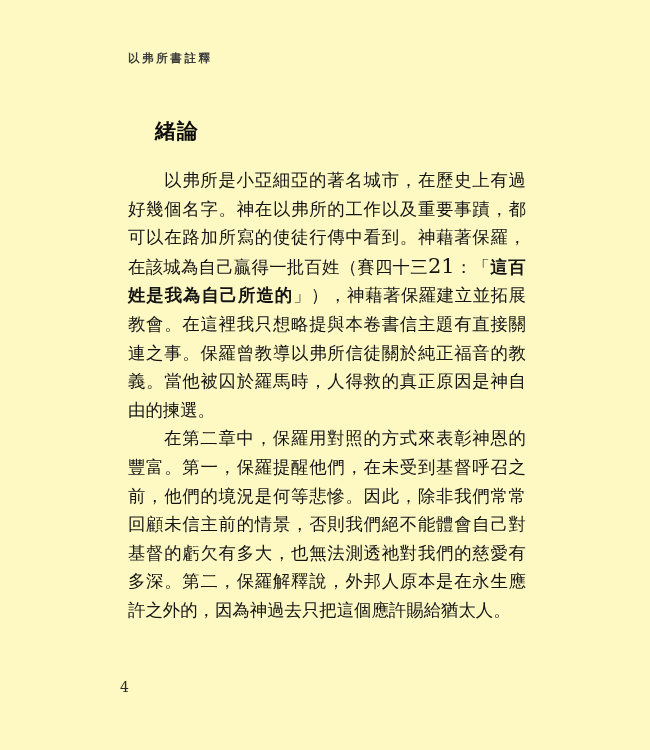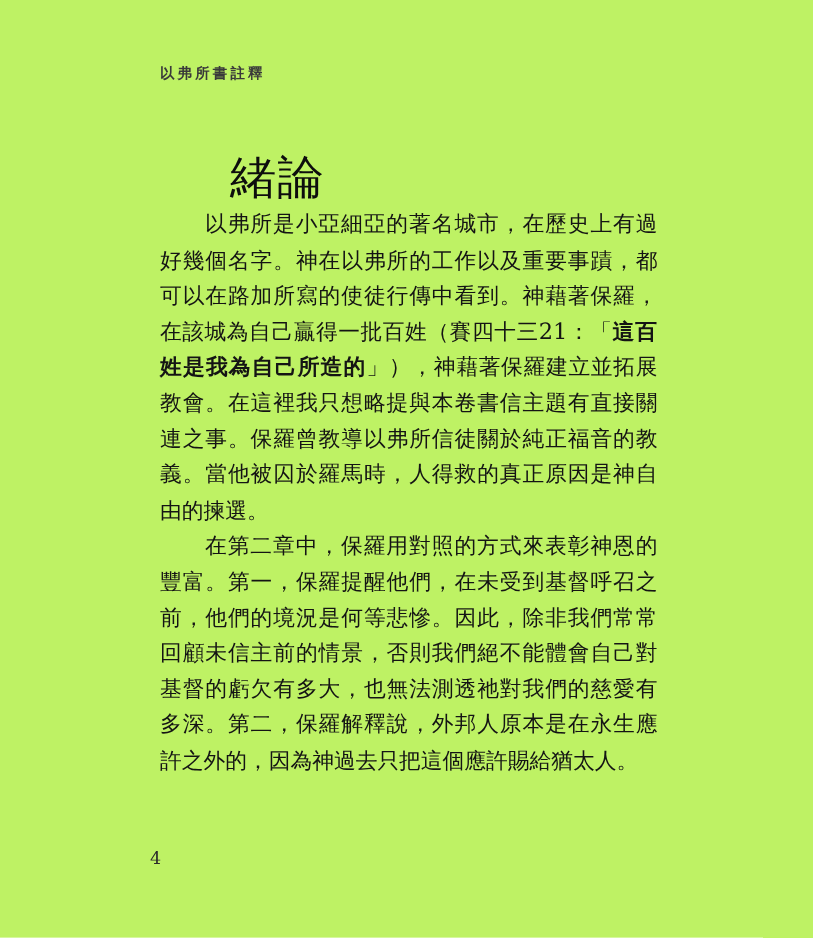--- a/index.html
+++ b/index.html
@@ -13,21 +13,21 @@
     position: relative;
     overflow: hidden;
     font-family: "DejaVu Serif", "Liberation Serif", serif;
     color: #111111;
     -webkit-font-smoothing: antialiased;
   }
 
   .page {
     position: absolute;
     inset: 0;
-    background: #bef264;
+    background: #fef9c3;
   }
 
   
   .running-header {
     position: absolute;
     left: 128px;
     top: 50px;
     font-family: "DejaVu Serif", "Liberation Serif", serif;
     font-size: 11.5px;
     line-height: 16px;
@@ -36,27 +36,26 @@
     white-space: nowrap;
     font-weight: 600;
   }
 
   
   .chapter-title {
     position: absolute;
     left: 155px;
     top: 98px;
     font-family: "DejaVu Serif", "Liberation Serif", serif;
-    font-size: 37px;
+    font-size: 21px;
     line-height: 38px;
-    font-weight: normal;
+    font-weight: bold;
     letter-spacing: 1px;
     color: #0d0d0d;
     white-space: nowrap;
-    margin-left: 29px;
   }
 
   
   .body-block {
     position: absolute;
     left: 128px;
     top: 166px;
     width: 398px;
     font-size: 17.4px;
     line-height: 28.6px;
@@ -77,21 +76,21 @@
 
   
   .quote-kai {
     font-weight: bold;
     letter-spacing: 0.4px;
     font-family: "DejaVu Serif", "Liberation Serif", serif;
   }
 
   .ref-num {
     font-family: "DejaVu Serif", "Liberation Serif", serif;
-    font-size: 18px;
+    font-size: 21px;
     margin-top: 30px;
   }
 
   
   .folio {
     position: absolute;
     left: 120px;
     top: 678px;
     font-family: "DejaVu Serif", "Liberation Serif", serif;
     font-size: 14px;

